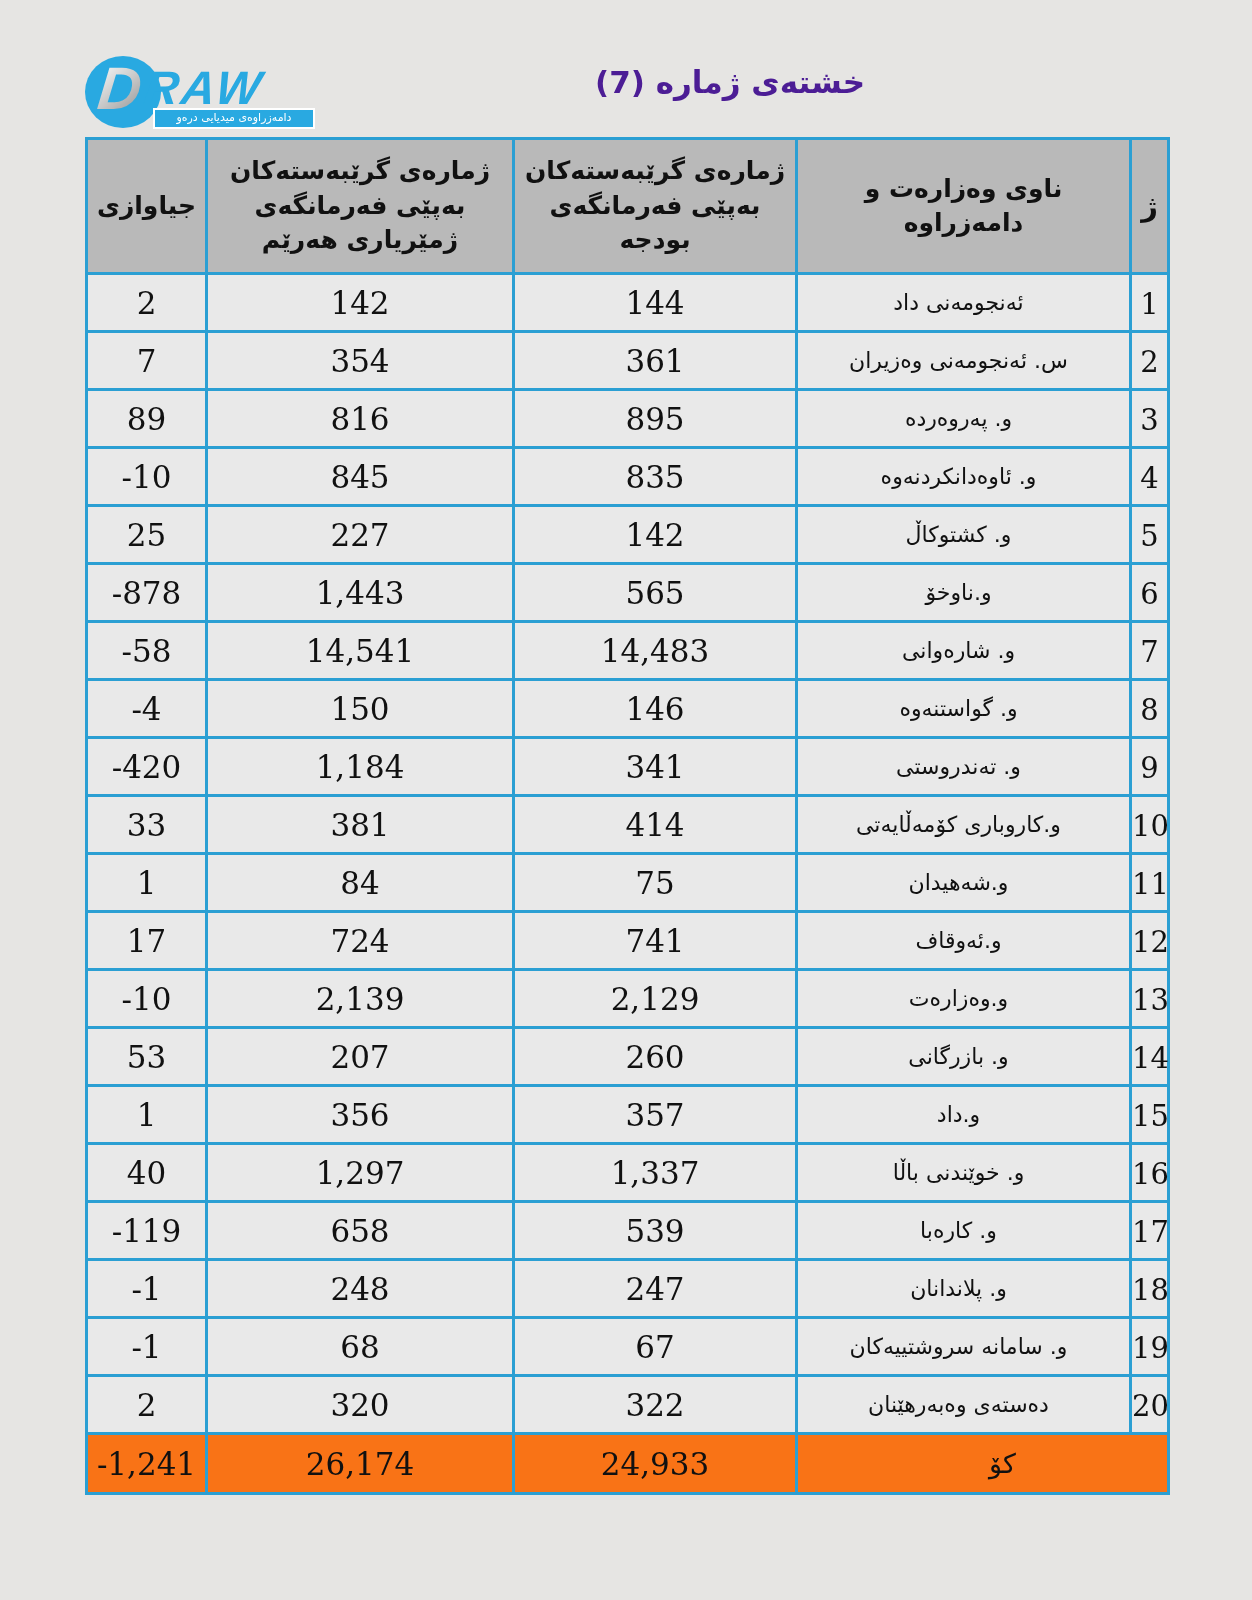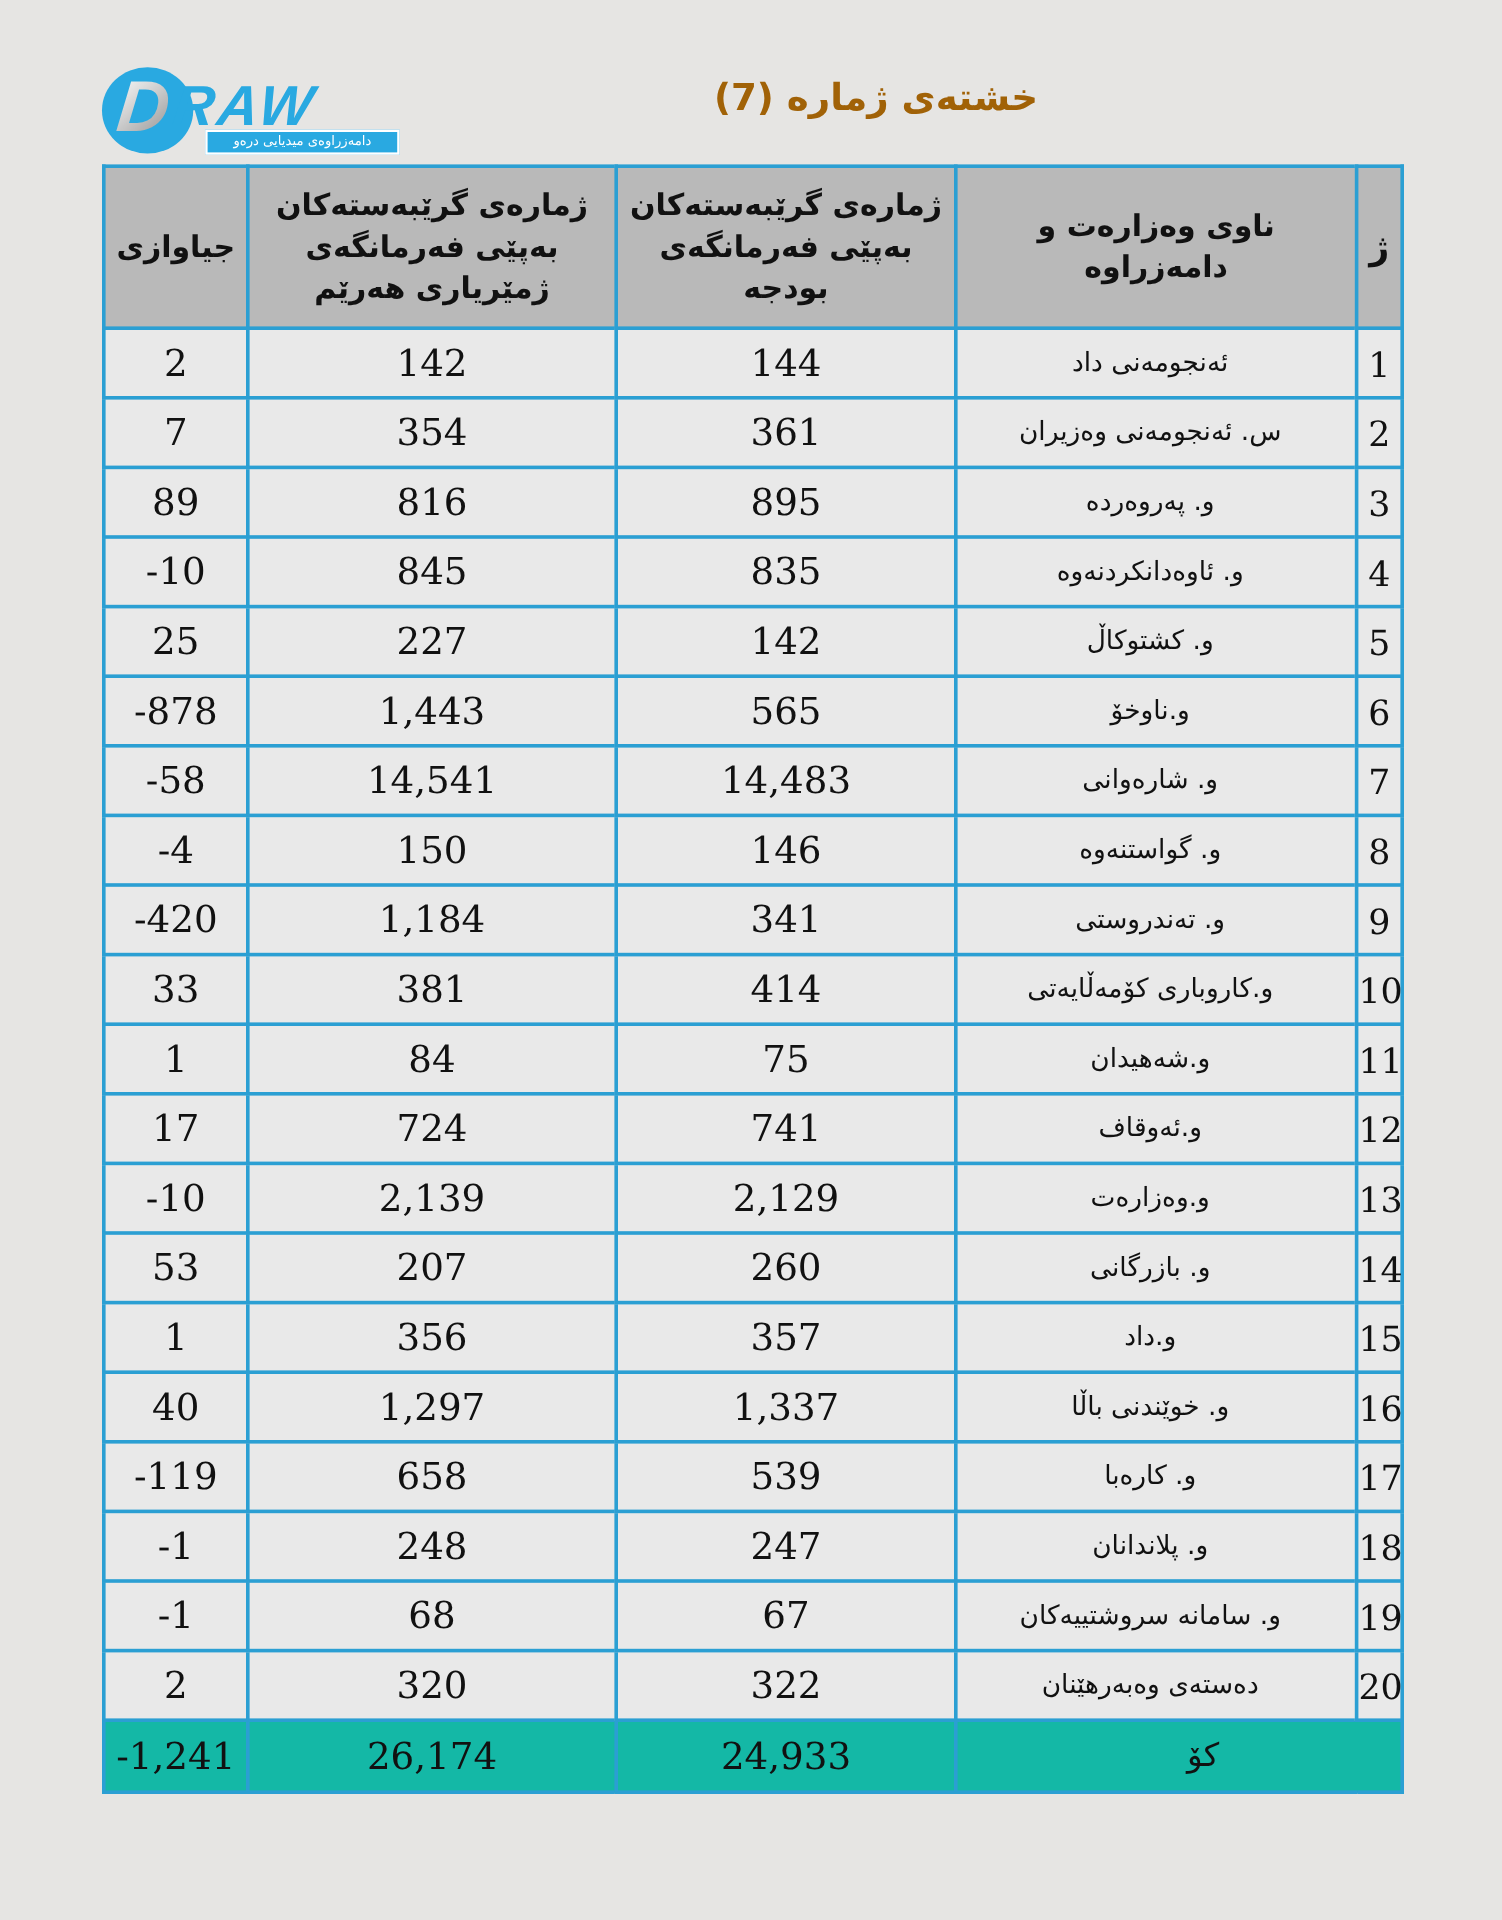--- a/index.html
+++ b/index.html
@@ -46,28 +46,28 @@
   }
   .logo-banner {
     position:absolute; left:68px; top:58px;
     width:162px; height:21px;
     background:#29a9e1;
     border:2px solid #ffffff;
     color:#ffffff;
     font-size:11px; line-height:16px;
     text-align:center;
     direction:rtl;
-    white-space:nowrap; overflow:hidden;margin-left:18px;
+    white-space:nowrap; overflow:hidden;
   }
   .page-title {
     position:absolute;
     top:64px; left:430px; width:600px;
     text-align:center;
     font-size:31px; font-weight:bold;
-    color:#a16207;
+    color:#4c1d95;
     direction:rtl;
   }
 
   
   table.data {
     position:absolute; left:85px; top:137px;
     width:1082px;
     border-collapse:collapse;
     table-layout:fixed;
     direction:rtl;
@@ -97,21 +97,21 @@
     text-align:right;
     padding-right:10px;
     font-size:22px;
   }
   td.num {
     font-family:"DejaVu Serif","Liberation Serif",serif;
     font-size:31px;
     direction:ltr;
   }
   table.data tfoot td {
-    background:#14b8a6;
+    background:#f97316;
     height:60px;
   }
   table.data tfoot td.total-label {
     font-size:27px;
     text-align:center;
     padding-left:40px;
   }
 </style>
 </head>
 <body>

